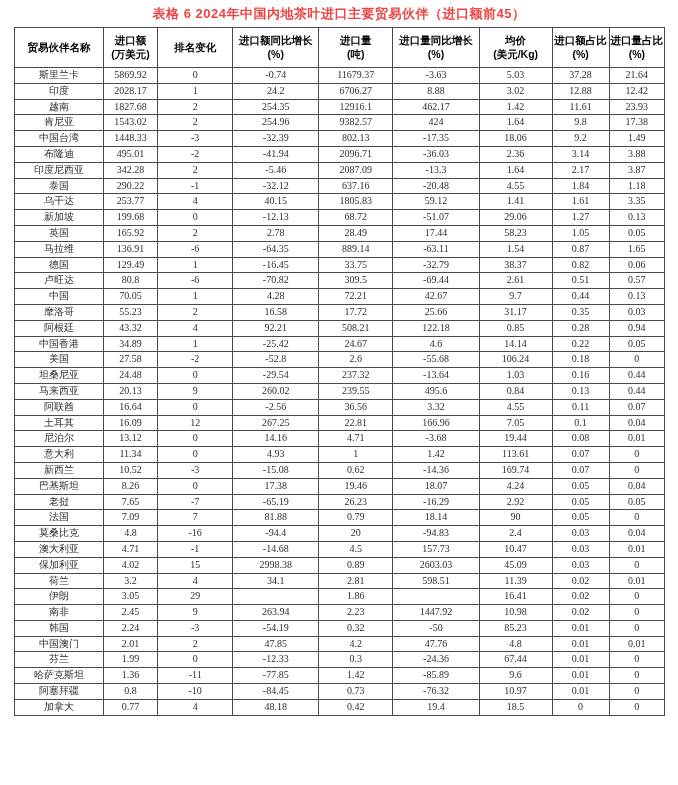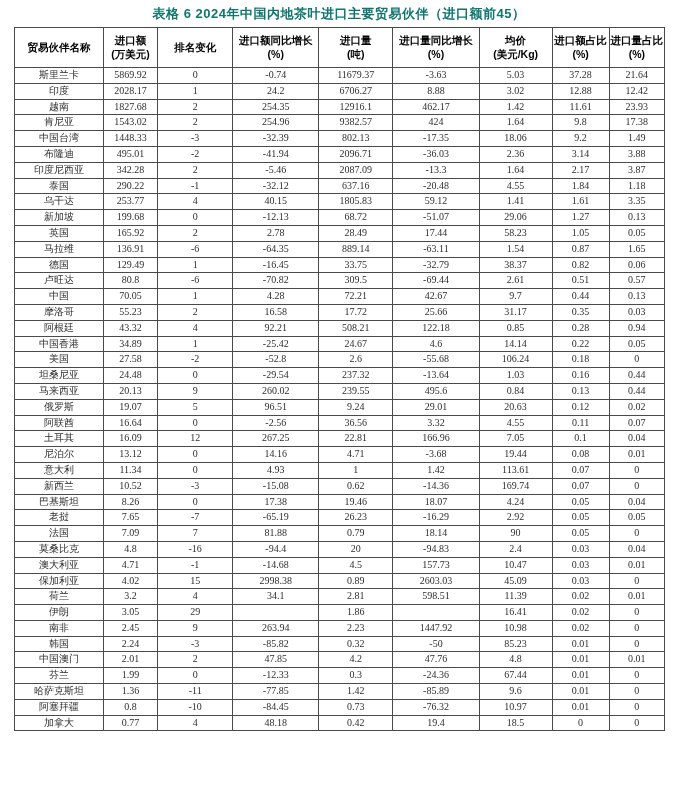--- a/index.html
+++ b/index.html
@@ -12,21 +12,21 @@
     height: 785px;
     background: #ffffff;
     font-family: "Liberation Serif", "DejaVu Serif", serif;
     color: #222;
     overflow: hidden;
   }
   .doc-title {
     text-align: center;
     font-weight: bold;
     font-size: 13px;
-    color: #0f766e;
+    color: #ef4444;
     padding-top: 3px;
     height: 24px;
     line-height: 22px;
     letter-spacing: 0.5px;
     font-family: "Liberation Sans", "DejaVu Sans", sans-serif;
   }
   table.trade-table {
     table-layout: fixed;
     border-collapse: collapse;
     width: 651px;
@@ -348,31 +348,20 @@
           <td>20.13</td>
           <td>9</td>
           <td>260.02</td>
           <td>239.55</td>
           <td>495.6</td>
           <td>0.84</td>
           <td>0.13</td>
           <td>0.44</td>
         </tr>
         <tr>
-          <td>俄罗斯</td>
-          <td>19.07</td>
-          <td>5</td>
-          <td>96.51</td>
-          <td>9.24</td>
-          <td>29.01</td>
-          <td>20.63</td>
-          <td>0.12</td>
-          <td>0.02</td>
-        </tr>
-        <tr>
           <td>阿联酋</td>
           <td>16.64</td>
           <td>0</td>
           <td>-2.56</td>
           <td>36.56</td>
           <td>3.32</td>
           <td>4.55</td>
           <td>0.11</td>
           <td>0.07</td>
         </tr>
@@ -516,21 +505,21 @@
           <td>2.23</td>
           <td>1447.92</td>
           <td>10.98</td>
           <td>0.02</td>
           <td>0</td>
         </tr>
         <tr>
           <td>韩国</td>
           <td>2.24</td>
           <td>-3</td>
-          <td>-85.82</td>
+          <td>-54.19</td>
           <td>0.32</td>
           <td>-50</td>
           <td>85.23</td>
           <td>0.01</td>
           <td>0</td>
         </tr>
         <tr>
           <td>中国澳门</td>
           <td>2.01</td>
           <td>2</td>

